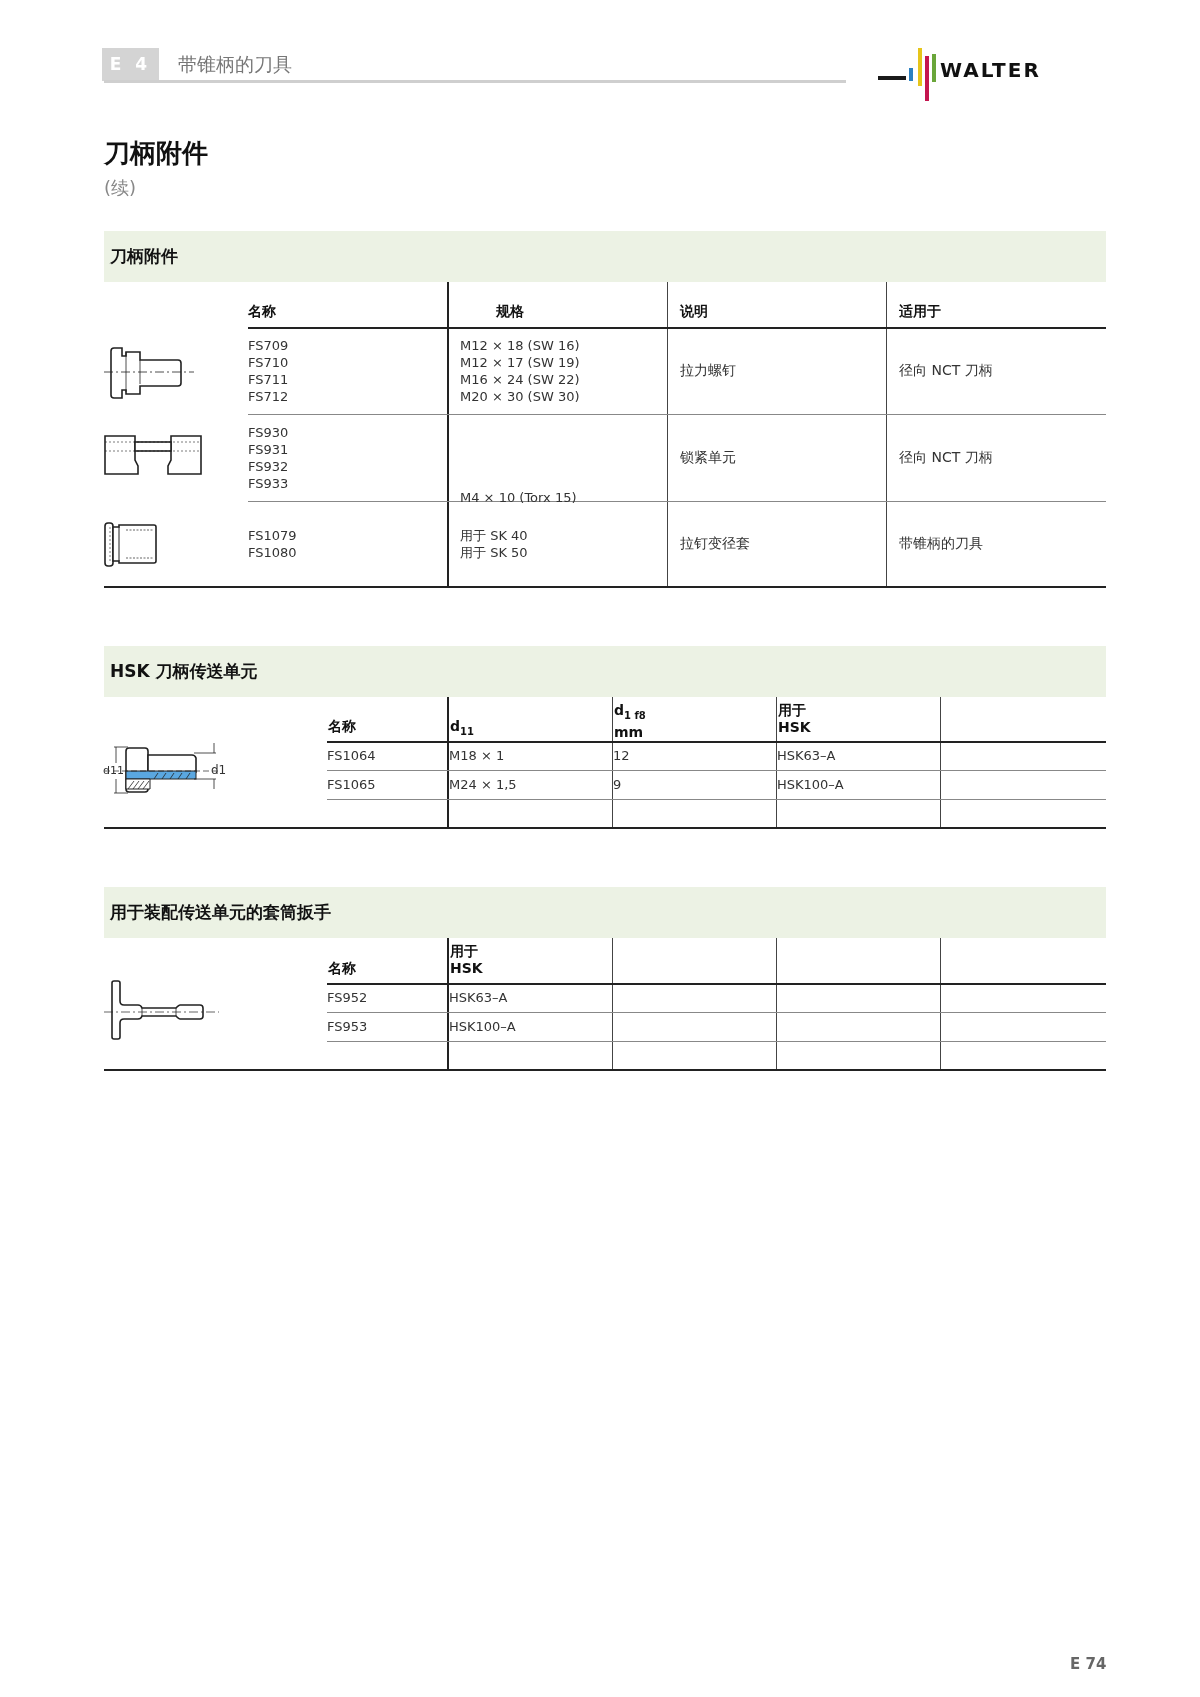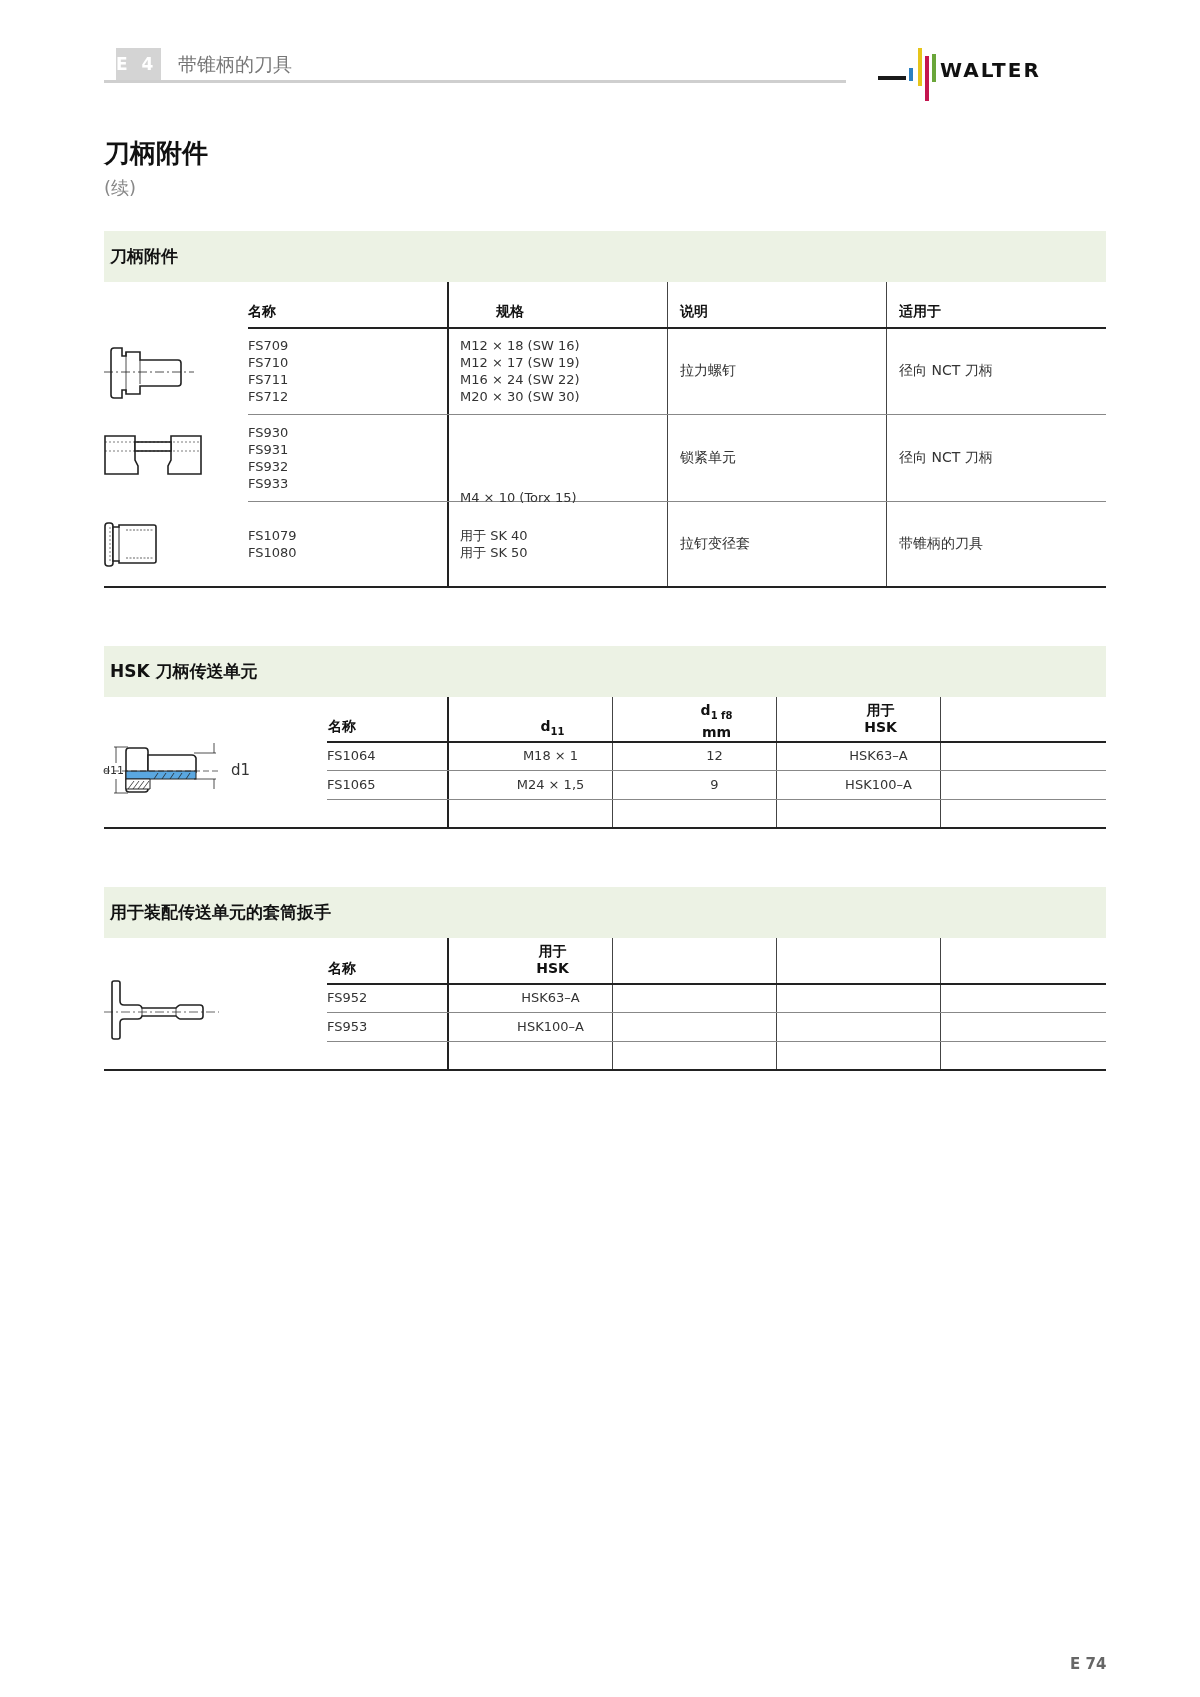--- a/index.html
+++ b/index.html
@@ -1,36 +1,36 @@
 <!DOCTYPE html>
 <html><head>
 <meta charset="utf-8">
 <style>
   html,body{margin:0;padding:0;background:#fff;}
   body{width:1200px;height:1697px;position:relative;overflow:hidden;font-family:"DejaVu Sans","Liberation Sans",sans-serif;color:#222;}
   .abs{position:absolute;}
   
-  .chap-box{left:116px;top:48px;width:45px;height:33px;background:#d4d4d4;color:#fff;font-size:17px;line-height:33px;text-align:left;letter-spacing:4px;font-weight:bold;}
+  .chap-box{left:102px;top:48px;width:57px;height:33px;background:#d4d4d4;color:#fff;font-size:17px;line-height:33px;text-align:center;letter-spacing:4px;font-weight:bold;}
   .chap-title{left:178px;top:48px;height:33px;line-height:33px;font-size:19px;color:#777;}
   .chap-rule{left:104px;top:80px;width:742px;height:3px;background:#cfcfcf;}
   .logo{left:878px;top:46px;width:230px;height:60px;}
   .logo-text{position:absolute;left:62px;top:12px;font-family:"DejaVu Sans",sans-serif;font-size:20px;font-weight:bold;letter-spacing:2px;color:#111;}
   
   .page-title{left:104px;top:136px;font-size:26px;font-weight:bold;color:#111;}
   .page-sub{left:104px;top:176px;font-size:18px;color:#888;}
   
   .band{left:104px;width:1002px;height:51px;background:#ecf2e4;}
   .band span{position:absolute;left:6px;top:14px;font-size:17px;font-weight:bold;color:#111;}
   
   .vline{position:absolute;width:2px;background:#222;}
   .hline{position:absolute;height:2px;background:#222;}
   .thin{position:absolute;height:1px;background:#888;}
   .cell{position:absolute;font-size:13px;color:#333;line-height:17px;}
   .hdr{position:absolute;font-size:14px;font-weight:bold;color:#111;line-height:17px;}
-  .center{text-align:center;padding-left:20px;}
+  .center{text-align:left;}
   .pageno{left:1070px;top:1655px;font-size:15px;font-weight:bold;color:#666;}
   svg{position:absolute;overflow:visible;}
 </style>
 </head>
 <body>
 
 <div class="abs chap-box">E 4</div>
 <div class="abs chap-title">带锥柄的刀具</div>
 <div class="abs chap-rule"></div>
 
@@ -159,21 +159,21 @@
     <line x1="10" y1="2" x2="24" y2="2" stroke="#222" stroke-width="0.8"></line>
     <line x1="10" y1="48" x2="24" y2="48" stroke="#222" stroke-width="0.8"></line>
     <line x1="12" y1="2" x2="12" y2="18" stroke="#222" stroke-width="0.8"></line>
     <line x1="12" y1="34" x2="12" y2="48" stroke="#222" stroke-width="0.8"></line>
     <line x1="90" y1="8" x2="112" y2="8" stroke="#222" stroke-width="0.8"></line>
     <line x1="90" y1="34" x2="112" y2="34" stroke="#222" stroke-width="0.8"></line>
     <line x1="110" y1="-2" x2="110" y2="8" stroke="#222" stroke-width="0.8"></line>
     <line x1="110" y1="34" x2="110" y2="44" stroke="#222" stroke-width="0.8"></line>
   </svg>
   <div class="cell" style="left:103px;top:762px;font-size:11px;">d11</div>
-  <div class="cell" style="left:211px;top:762px;font-size:15px;margin-left:20px;">d1</div>
+  <div class="cell" style="left:211px;top:762px;font-size:12px;">d1</div>
 
   <div class="hdr" style="left:328px;top:718px;">名称</div>
   <div class="hdr center" style="left:450px;top:718px;width:165px;">
     <span>d</span><sub style="font-size:10px;">11</sub>
   </div>
   <div class="hdr center" style="left:614px;top:702px;width:165px;">
     <div><span>d</span><sub style="font-size:10px;">1 f8</sub></div>
     <div>mm</div>
   </div>
   <div class="hdr center" style="left:778px;top:702px;width:165px;">

